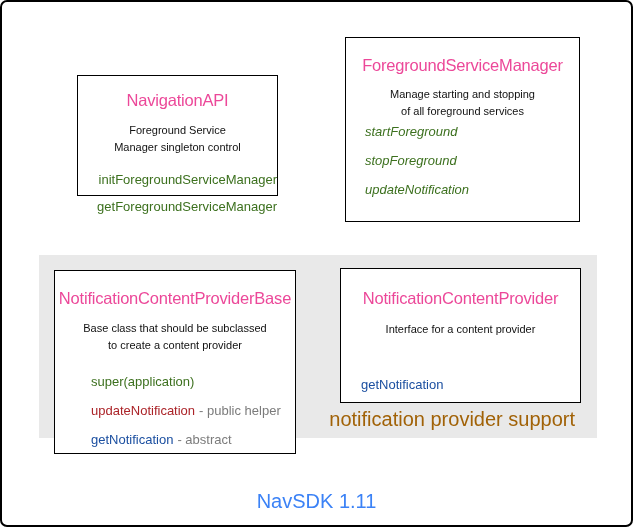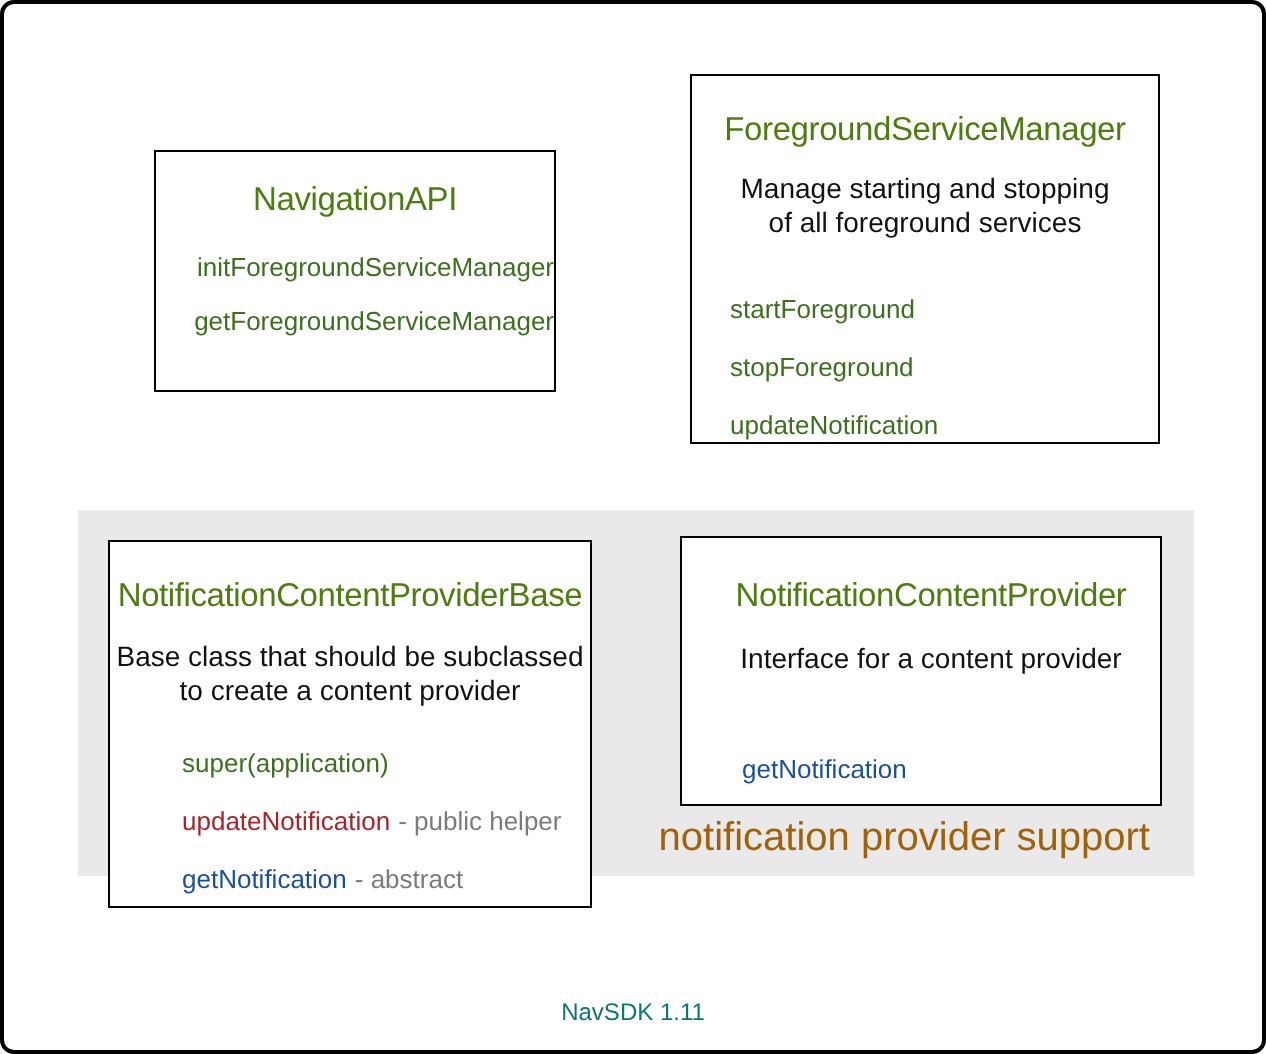--- a/index.html
+++ b/index.html
@@ -18,46 +18,46 @@
   }
   .classbox {
     position: absolute;
     background: #ffffff;
     border: 1.5px solid #000000;
   }
   .box-title {
     text-align: center;
     font-size: 16.5px;
     letter-spacing: -0.2px;
-    color: #4d7c0f;
+    color: #ec4899;
     white-space: nowrap;
   }
   .box-desc {
     text-align: center;
-    font-size: 14px;
+    font-size: 11px;
     line-height: 17px;
     color: #111111;
   }
   .methods { font-size: 13px; }
   .method { white-space: nowrap; }
   .m-green { color: #3c701e; }
   .m-red   { color: #ab2328; }
   .m-blue  { color: #1b4fa0; }
   .m-suffix { color: #7b7b7b; margin-left: 4px; }
 
   
   .box-nav { left: 75px; top: 73px; width: 201px; height: 121px; padding-top: 15px; }
   .box-nav .box-desc { margin-top: 12px; }
   .box-nav .methods { margin-top: 16px; padding-left: 13px; }
   .box-nav .method { margin-bottom: 12px; text-align: right; }
 
   
   .box-fsm { left: 343px; top: 35px; width: 235px; height: 185px; padding-top: 18px; }
   .box-fsm .box-desc { margin-top: 11px; }
-  .box-fsm .methods { margin-top: 27px; padding-left: 19px; }
+  .box-fsm .methods { margin-top: 4px; padding-left: 19px; font-style: italic; }
   .box-fsm .method { margin-bottom: 14px; }
 
   
   .group {
     position: absolute;
     left: 37px; top: 253px; width: 558px; height: 183px;
     background: #e9e9e9;
   }
   .group-label {
     position: absolute;
@@ -67,39 +67,43 @@
     white-space: nowrap;
   }
 
   
   .box-ncpb { left: 15px; top: 15px; width: 242px; height: 184px; padding-top: 18px; }
   .box-ncpb .box-desc { margin-top: 12px; }
   .box-ncpb .methods { margin-top: 20px; padding-left: 36px; }
   .box-ncpb .method { margin-bottom: 14px; }
 
   
-  .box-ncp { left: 301px; top: 13px; width: 241px; height: 135px; padding-top: 20px; padding-left: 10px; }
+  .box-ncp { left: 301px; top: 13px; width: 241px; height: 135px; padding-top: 20px; }
   .box-ncp .box-desc { margin-top: 13px; }
   .box-ncp .methods { margin-top: 39px; padding-left: 20px; }
 
   .footer {
     position: absolute;
     left: 0; right: 0; bottom: 12px;
     text-align: center;
-    font-size: 12px;
-    color: #0f766e;
+    font-size: 20px;
+    color: #3b82f6;
   }
 </style>
 </head>
 <body>
 
 <div class="page">
 
   <div class="classbox box-nav">
     <div class="box-title">NavigationAPI</div>
+    <div class="box-desc">
+      <div>Foreground Service</div>
+      <div>Manager singleton control</div>
+    </div>
     <div class="methods">
       <div class="method m-green">initForegroundServiceManager</div>
       <div class="method m-green">getForegroundServiceManager</div>
     </div>
   </div>
 
   <div class="classbox box-fsm">
     <div class="box-title">ForegroundServiceManager</div>
     <div class="box-desc">
       <div>Manage starting and stopping</div>

